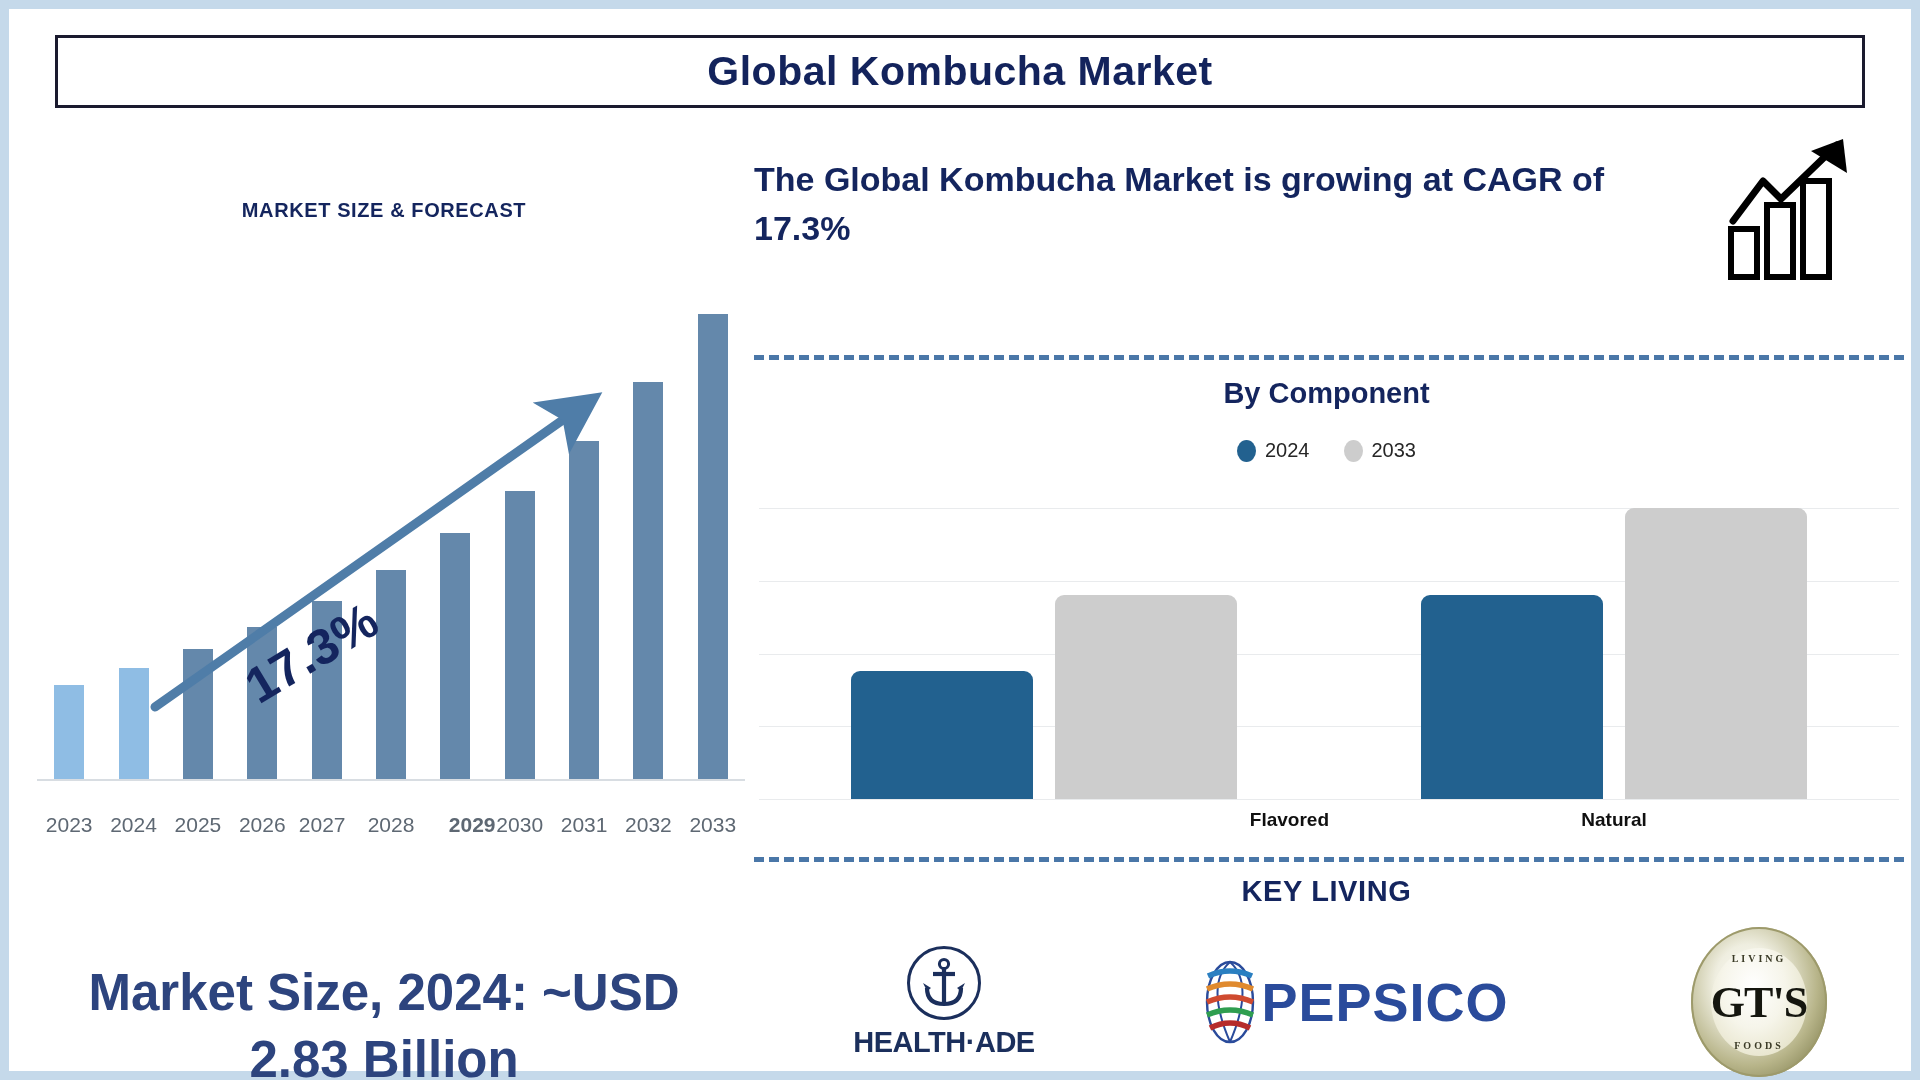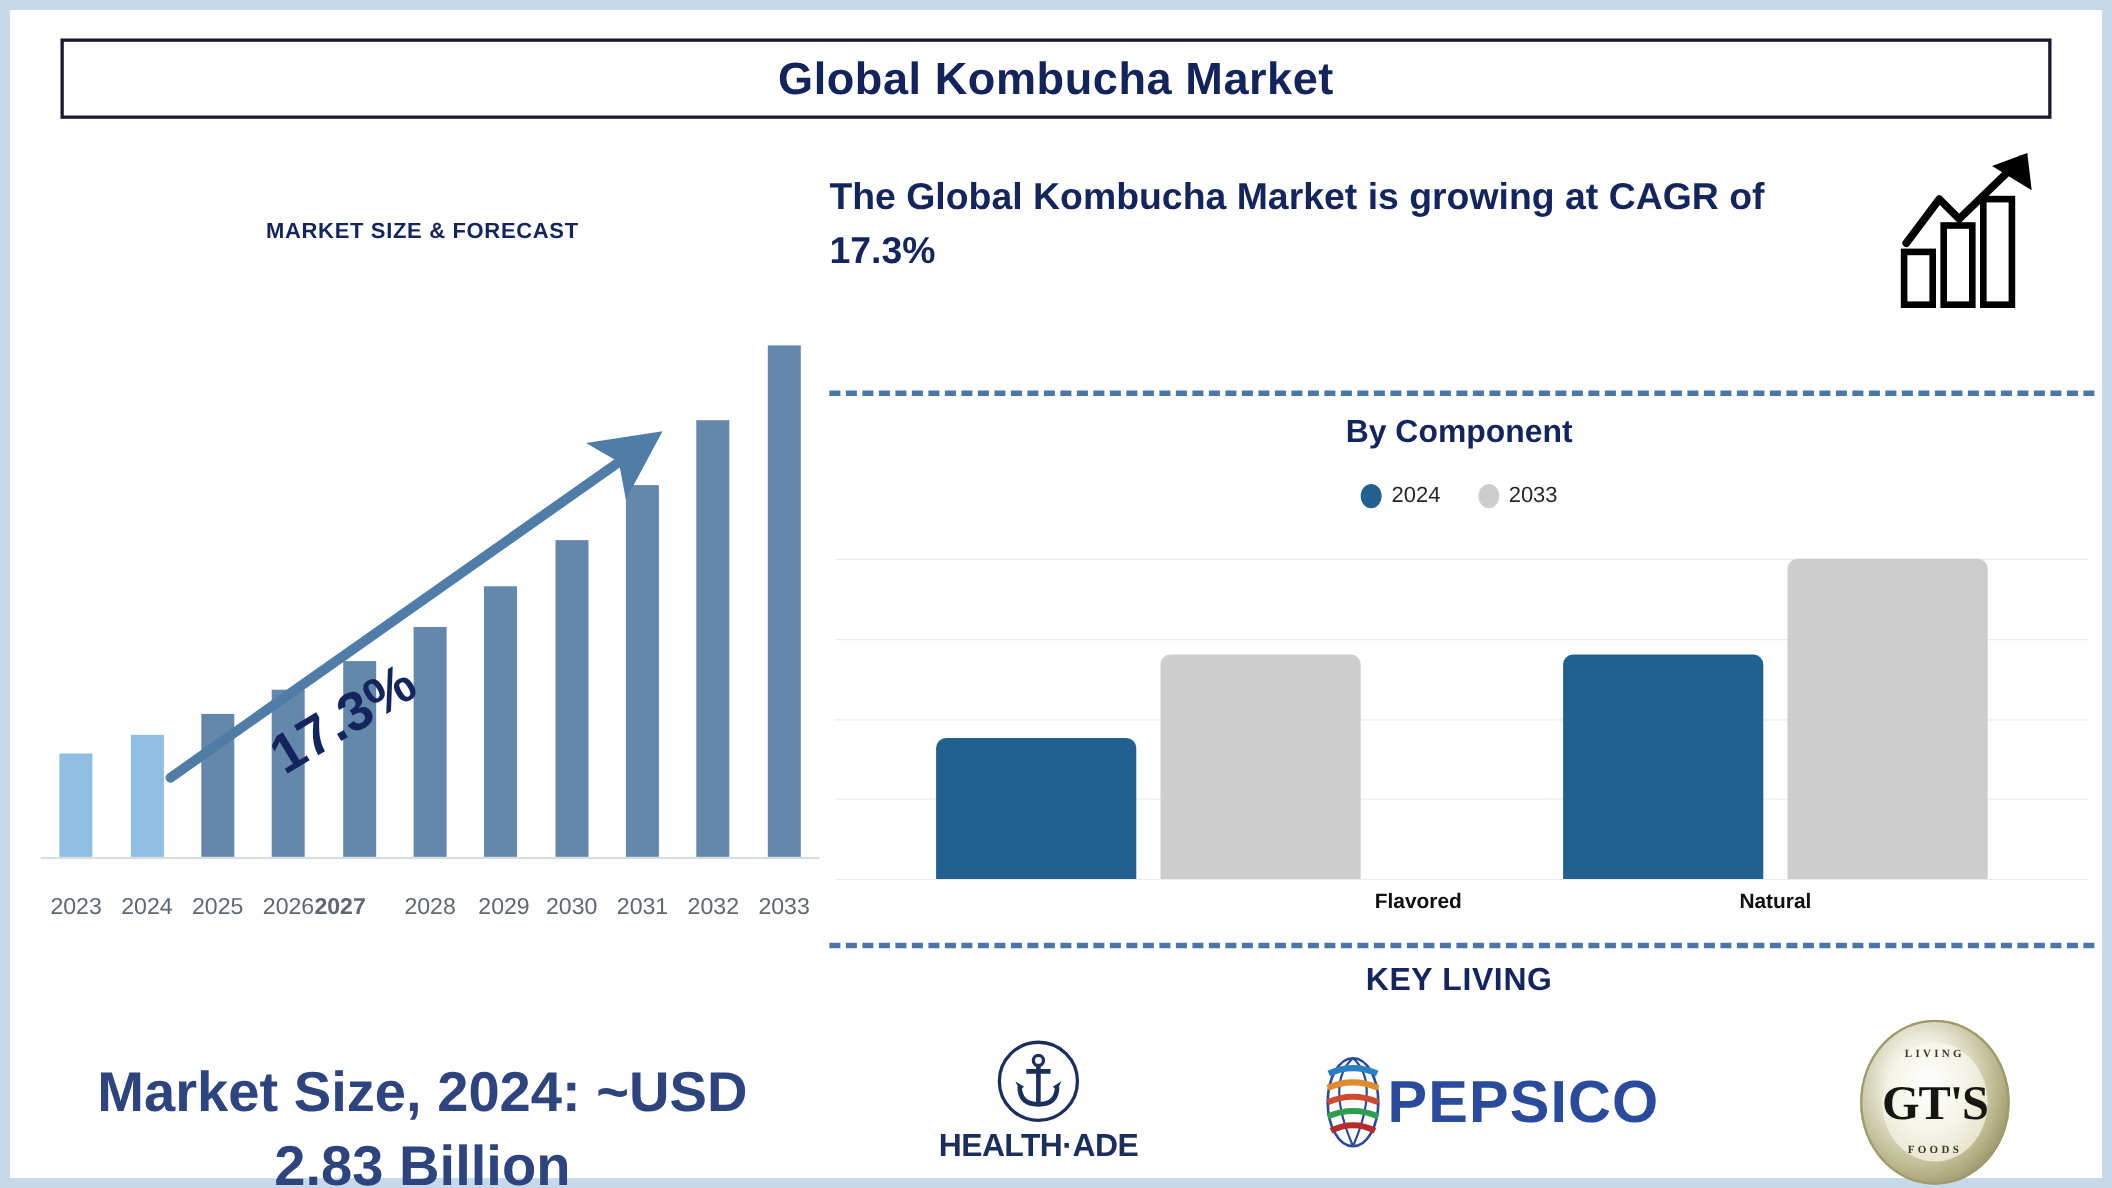--- a/index.html
+++ b/index.html
@@ -293,23 +293,23 @@
           <div class="bar" style="background: rgb(100, 136, 171); left: 532.091px; width: 30px; height: 337.897px;"></div>
           <div class="bar" style="background: rgb(100, 136, 171); left: 596.455px; width: 30px; height: 396.56px;"></div>
           <div class="bar" style="background: rgb(100, 136, 171); left: 660.818px; width: 30px; height: 465px;"></div>
         </div>
       <div class="baseline"></div>
       <div class="years-row" id="forecast-years">
           <div class="year-lbl" style="left: 0px; width: 64.3636px;">2023</div>
           <div class="year-lbl" style="left: 64.3636px; width: 64.3636px;">2024</div>
           <div class="year-lbl" style="left: 128.727px; width: 64.3636px;">2025</div>
           <div class="year-lbl" style="left: 193.091px; width: 64.3636px;">2026</div>
-          <div class="year-lbl" style="left: 240px; width: 64.3636px; font-weight: bold;">2027</div>
+          <div class="year-lbl" style="left: 253px; width: 64.3636px;">2027</div>
           <div class="year-lbl" style="left: 321.818px; width: 64.3636px;">2028</div>
-          <div class="year-lbl" style="left: 389px; width: 64.3636px;">2029</div>
+          <div class="year-lbl" style="left: 403px; width: 64.3636px; font-weight: bold;">2029</div>
           <div class="year-lbl" style="left: 450.545px; width: 64.3636px;">2030</div>
           <div class="year-lbl" style="left: 514.909px; width: 64.3636px;">2031</div>
           <div class="year-lbl" style="left: 579.273px; width: 64.3636px;">2032</div>
           <div class="year-lbl" style="left: 643.636px; width: 64.3636px;">2033</div>
         </div>
 
       <svg class="arrow-svg" viewBox="0 0 718 600">
         <defs>
           <marker id="ahead" markerWidth="7" markerHeight="7" refX="2.2" refY="3.5" orient="auto">
             <path d="M0,0 L7,3.5 L0,7 L1.6,3.5 Z" fill="#4f7da8"></path>

